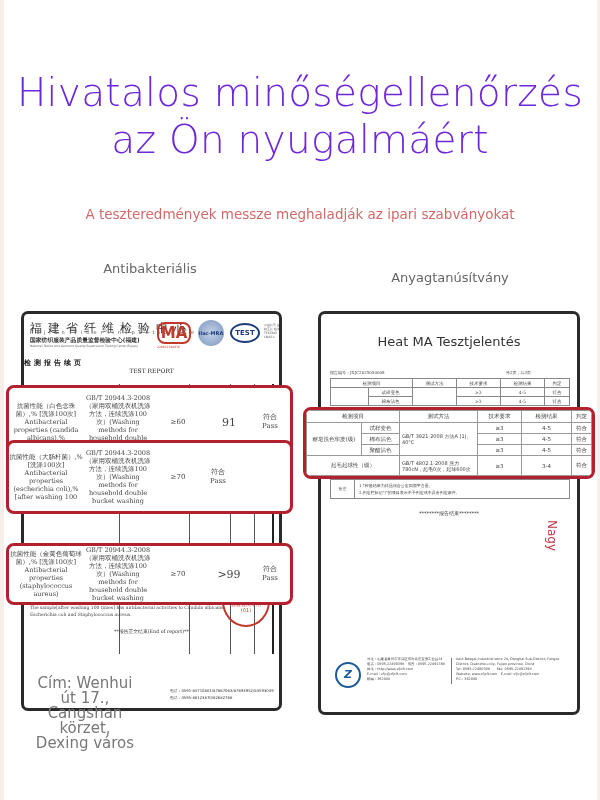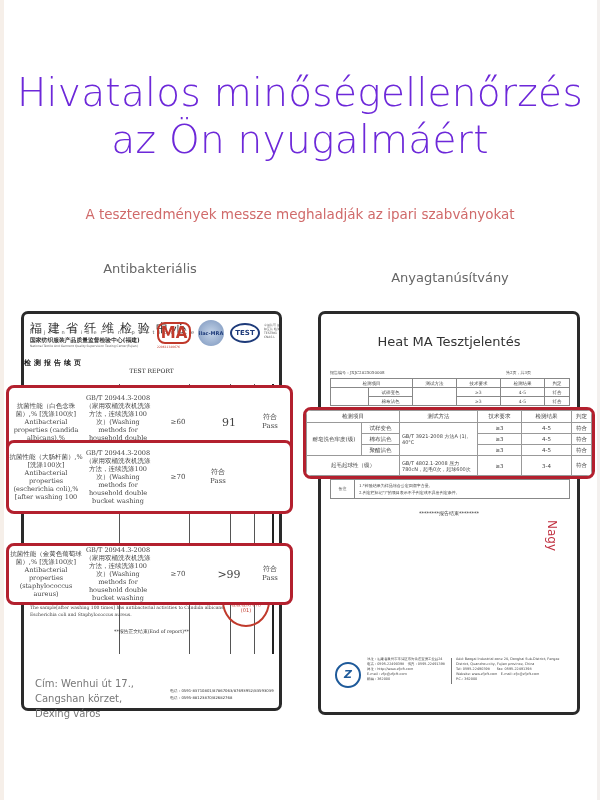--- a/index.html
+++ b/index.html
@@ -42,21 +42,21 @@
   .hl-l1 { left: 6px; top: 385px; width: 287px; height: 74px; }
   .hl-l2 { left: 6px; top: 440px; width: 287px; height: 74px; }
   .hl-l3 { left: 6px; top: 543px; width: 287px; height: 62px; }
 
   .note-line { position: absolute; left: 40px; font-size: 4.5px; color: #444; font-family: "DejaVu Serif", serif; white-space: nowrap; }
   .end-report { position: absolute; left: 0; width: 100%; text-align: center; font-size: 4.8px; color: #333; font-family: "DejaVu Serif", serif; }
   .stamp { position: absolute; left: 222px; top: 575px; width: 48px; height: 52px; border: 2px solid #c0392b; border-radius: 50%; color: #c0392b; font-size: 6px; text-align: center; }
   .stamp .star { font-size: 16px; line-height: 18px; display: block; margin-top: 6px; }
   .stamp .t { font-size: 5px; display: block; }
 
-  .addr { position: absolute; left: 35px; top: 676px; width: 100px; font-size: 10px; line-height: 15px; color: #777; }
+  .addr { position: absolute; left: 35px; top: 676px; width: 100px; text-align: center; font-size: 15px; line-height: 15px; color: #777; }
   .contact { position: absolute; left: 146px; font-size: 3.8px; color: #333; white-space: nowrap; }
 
   .r-title { position: absolute; left: 0; width: 100%; top: 20px; text-align: center; font-size: 13px; color: #333; }
   .r-meta { position: absolute; top: 56px; font-size: 4px; color: #444; font-family: "DejaVu Serif", serif; }
   .r-table { position: absolute; left: 9px; top: 64px; width: 240px; border-collapse: collapse; font-family: "DejaVu Serif", serif; font-size: 4.5px; color: #444; }
   .r-table td { border: 1px solid #888; text-align: center; height: 9px; padding: 0 1px; }
 
   .hl-r { position: absolute; left: 303px; top: 407px; width: 292px; height: 72px; border: 3px solid #b3202e; border-radius: 8px; background: #fff; overflow: hidden; }
   .hl-r table { width: 100%; height: 100%; border-collapse: collapse; font-family: "DejaVu Serif", serif; font-size: 5.5px; color: #444; }
   .hl-r td { border: 1px solid #999; text-align: center; padding: 0 2px; }

